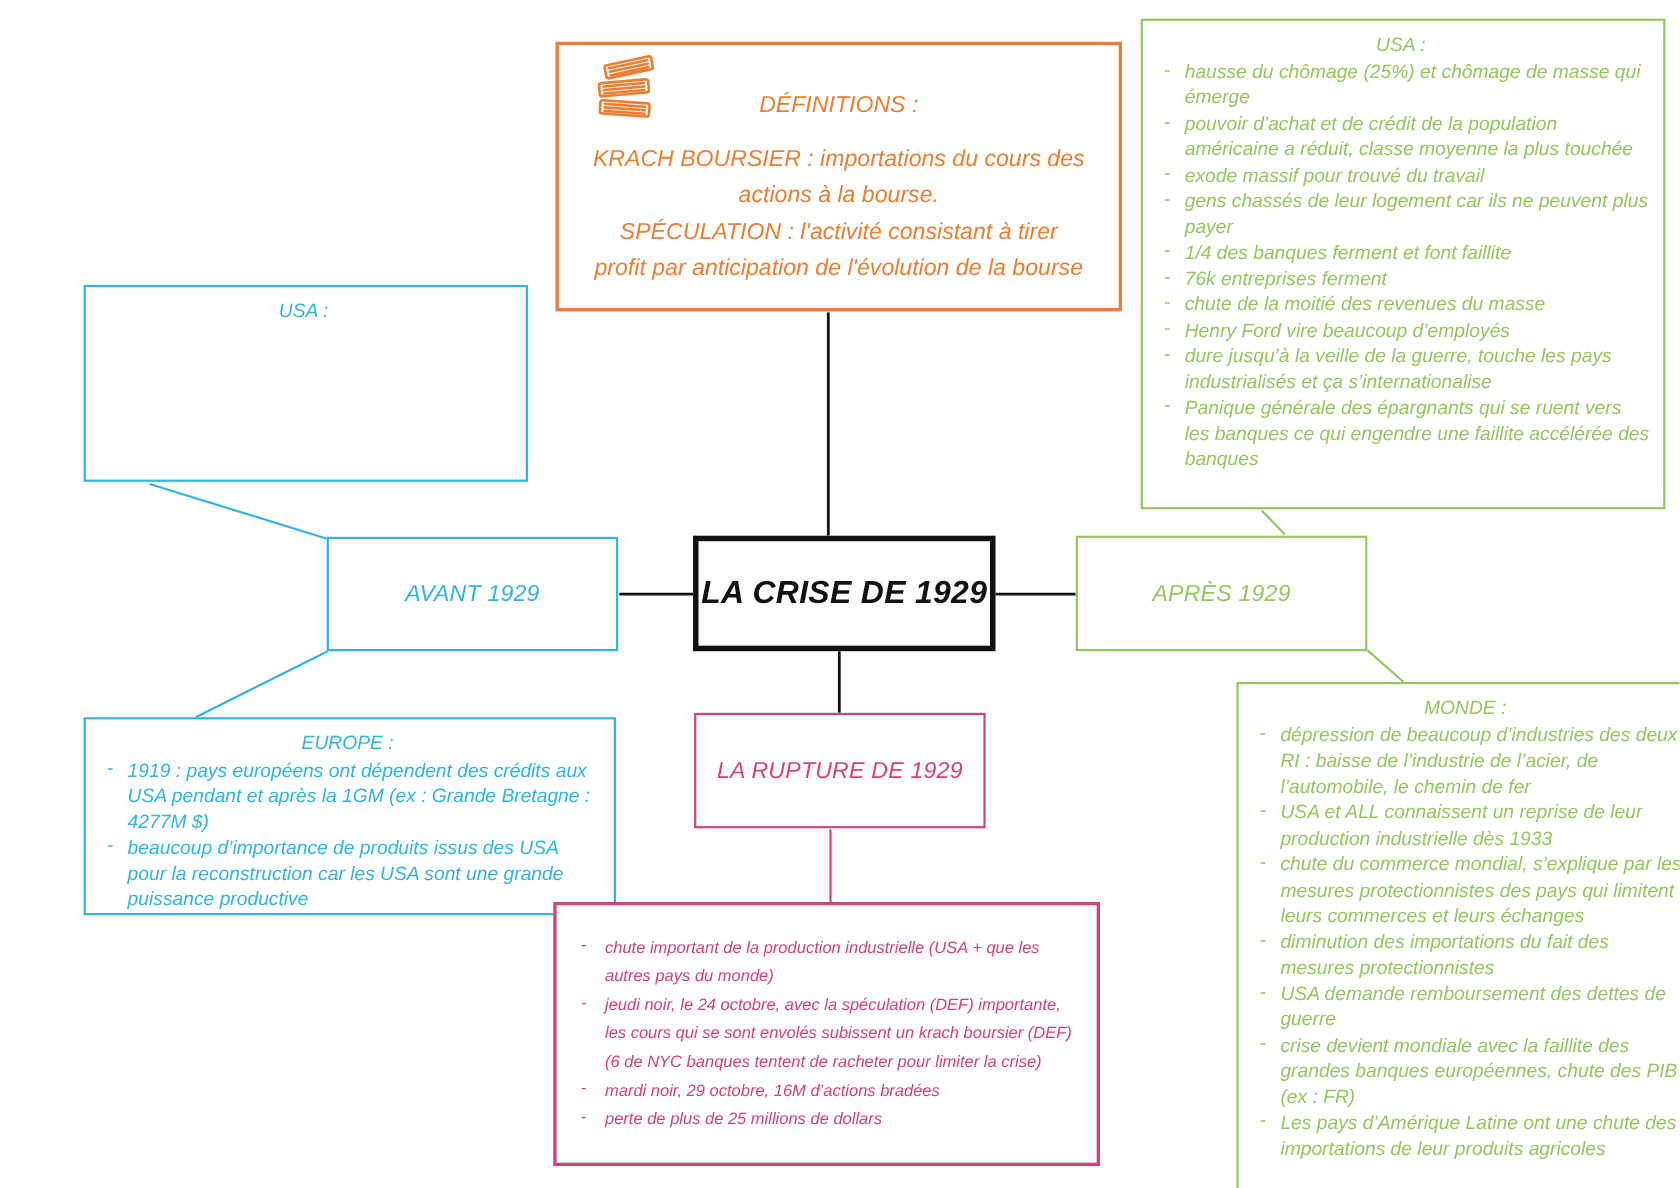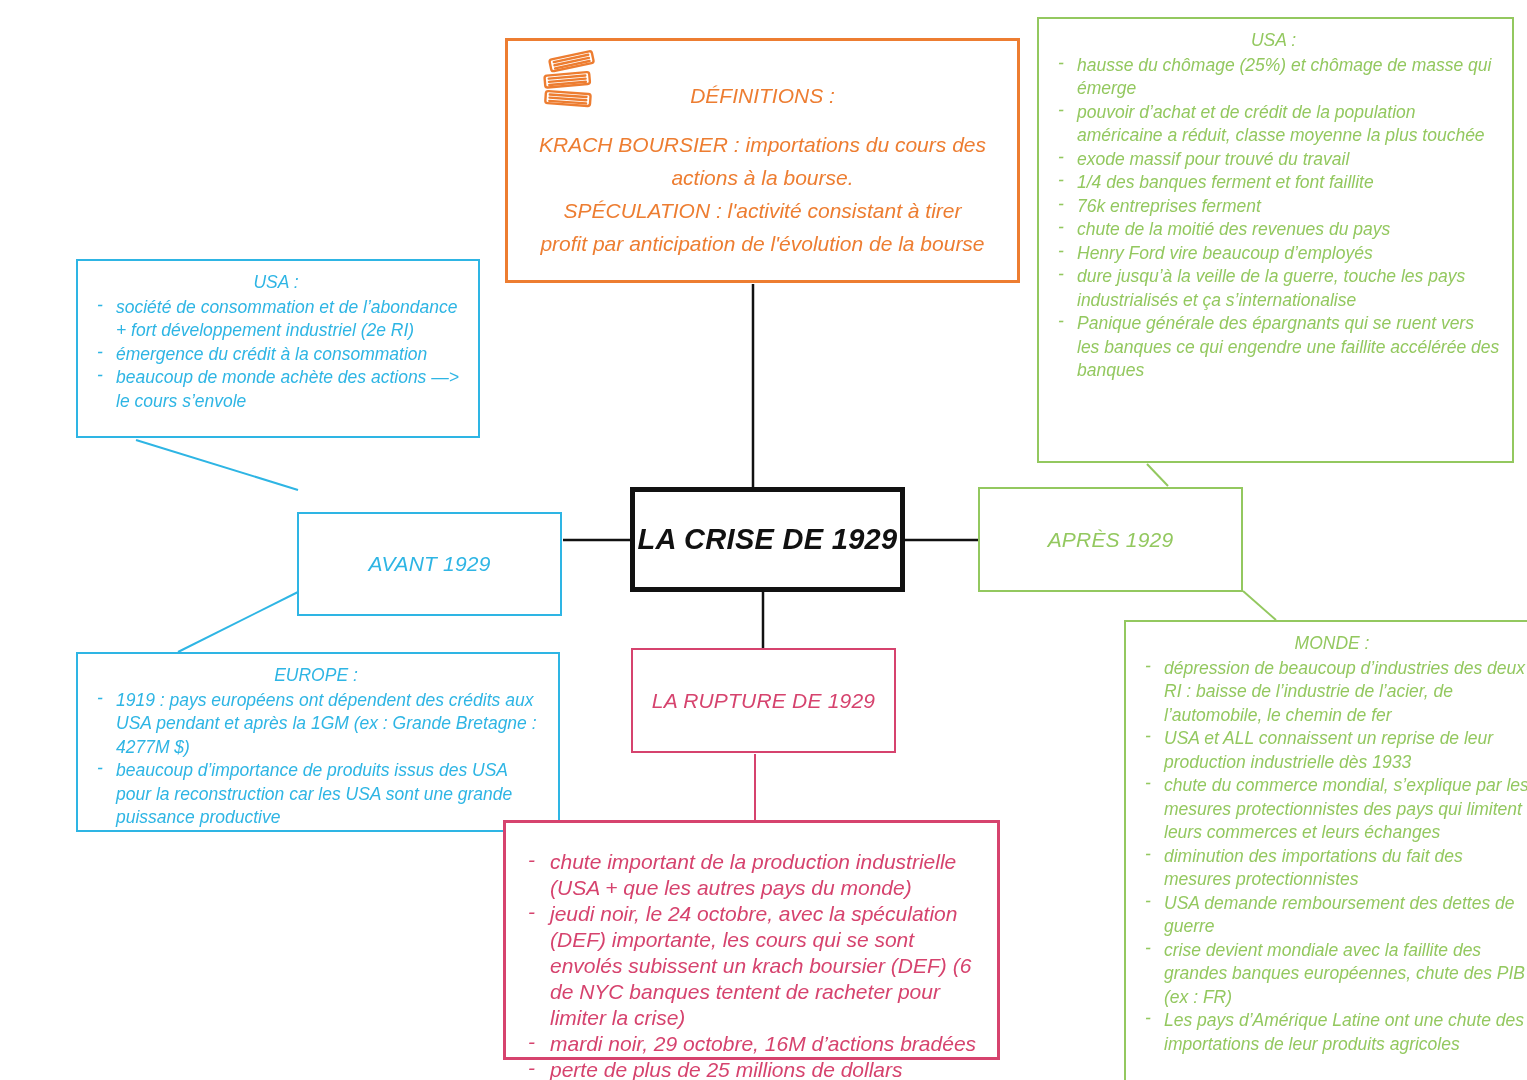--- a/index.html
+++ b/index.html
@@ -30,21 +30,21 @@
   .node{display:flex;align-items:center;justify-content:center;text-align:center;}
   .node-label{font-size:21px;letter-spacing:0.2px;}
 
   #definitions-box{padding:38px 30px 0 30px;text-align:center;font-size:21px;line-height:33px;}
   #definitions-box .def-title{margin-bottom:16px;}
   #books-icon{position:absolute;left:22px;top:6px;}
 
   #central-node{border:5px solid var(--ink);color:var(--ink);}
   #central-node .node-label{font-size:29px;font-weight:bold;letter-spacing:0.3px;}
 
-  #rupture-details-box{font-size:21px;line-height:26px;padding:26px 14px 0 10px;}
+  #rupture-details-box{font-size:15px;line-height:26px;padding:26px 14px 0 10px;}
   #rupture-details-box .bullets li{padding-left:34px;}
   #rupture-details-box .bullets li::before{left:12px;}
 </style>
 </head>
 <body>
 
 <div id="canvas">
 
   <svg class="wires" width="1527" height="1080" aria-hidden="true">
     <line x1="753" y1="284" x2="753" y2="487" style="stroke:var(--ink);stroke-width:2.5"></line>
@@ -83,47 +83,43 @@
     <div>KRACH BOURSIER : importations du cours des actions à la bourse.</div>
     <div>SPÉCULATION : l'activité consistant à tirer profit par anticipation de l'évolution de la bourse</div>
   </div>
 
   <div class="box box-green content-box" style="left:1037px;top:17px;width:477px;height:446px;">
     <div class="box-title">USA :</div>
     <ul class="bullets">
       <li>hausse du chômage (25%) et chômage de masse qui émerge</li>
       <li>pouvoir d’achat et de crédit de la population américaine a réduit, classe moyenne la plus touchée</li>
       <li>exode massif pour trouvé du travail</li>
+      <li>gens chassés de leur logement car ils ne peuvent plus payer</li>
       <li>1/4 des banques ferment et font faillite</li>
       <li>76k entreprises ferment</li>
-      <li>chute de la moitié des revenues du pays</li>
+      <li>chute de la moitié des revenues du masse</li>
       <li>Henry Ford vire beaucoup d’employés</li>
       <li>dure jusqu’à la veille de la guerre, touche les pays industrialisés et ça s’internationalise</li>
       <li>Panique générale des épargnants qui se ruent vers les banques ce qui engendre une faillite accélérée des banques</li>
     </ul>
   </div>
 
   <div class="box box-cyan content-box" style="left:76px;top:259px;width:404px;height:179px;">
     <div class="box-title">USA :</div>
-    <ul class="bullets">
-      <li>société de consommation et de l’abondance + fort développement industriel (2e RI)</li>
-      <li>émergence du crédit à la consommation</li>
-      <li>beaucoup de monde achète des actions —&gt; le cours s’envole</li>
-    </ul>
   </div>
 
   <div class="box box-cyan content-box" style="left:76px;top:652px;width:484px;height:180px;">
     <div class="box-title">EUROPE :</div>
     <ul class="bullets">
       <li>1919 : pays européens ont dépendent des crédits aux USA pendant et après la 1GM (ex : Grande Bretagne : 4277M $)</li>
       <li>beaucoup d’importance de produits issus des USA pour la reconstruction car les USA sont une grande puissance productive</li>
     </ul>
   </div>
 
-  <div class="box box-cyan node" style="left:297px;top:512px;width:265px;height:104px;">
+  <div class="box box-cyan node" style="left:297px;top:488px;width:265px;height:104px;">
     <span class="node-label">AVANT 1929</span>
   </div>
 
   <div class="box node" id="central-node" style="left:630px;top:487px;width:275px;height:105px;">
     <span class="node-label">LA CRISE DE 1929</span>
   </div>
 
   <div class="box box-green node" style="left:978px;top:487px;width:265px;height:105px;">
     <span class="node-label">APRÈS 1929</span>
   </div>

